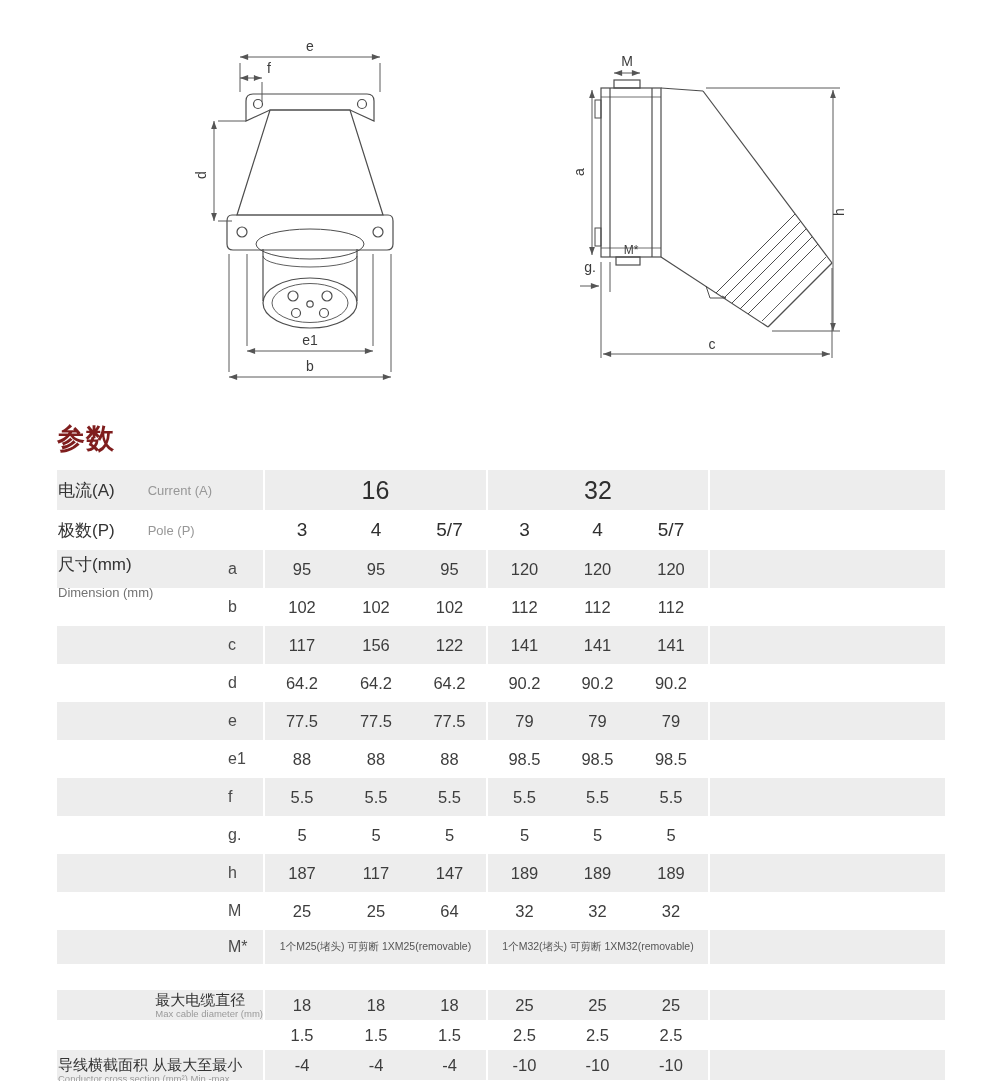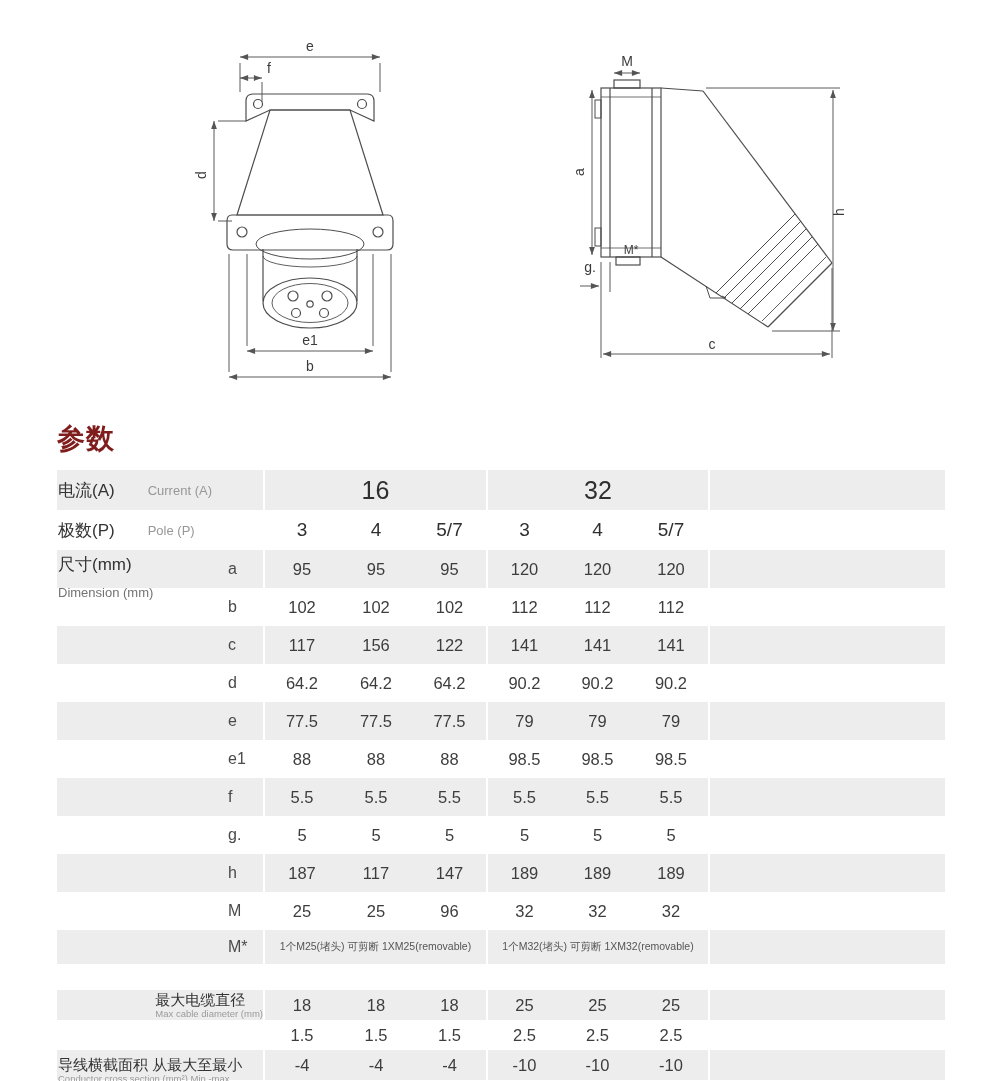--- a/index.html
+++ b/index.html
@@ -314,21 +314,21 @@
     <div class="gap"></div>
     <div class="c tail"></div>
   </div>
 
   <div class="trow rh29">
     <div class="c dlab"></div>
     <div class="c key">M</div>
     <div class="gap"></div>
     <div class="c w74 val">25</div>
     <div class="c w74 val">25</div>
-    <div class="c w73 val">96</div>
+    <div class="c w73 val">64</div>
     <div class="gap"></div>
     <div class="c w73 val">32</div>
     <div class="c w73 val">32</div>
     <div class="c w74 val">32</div>
     <div class="gap"></div>
     <div class="c tail"></div>
   </div>
 
   <div class="trow rh34 shade">
     <div class="c dlab"></div>

